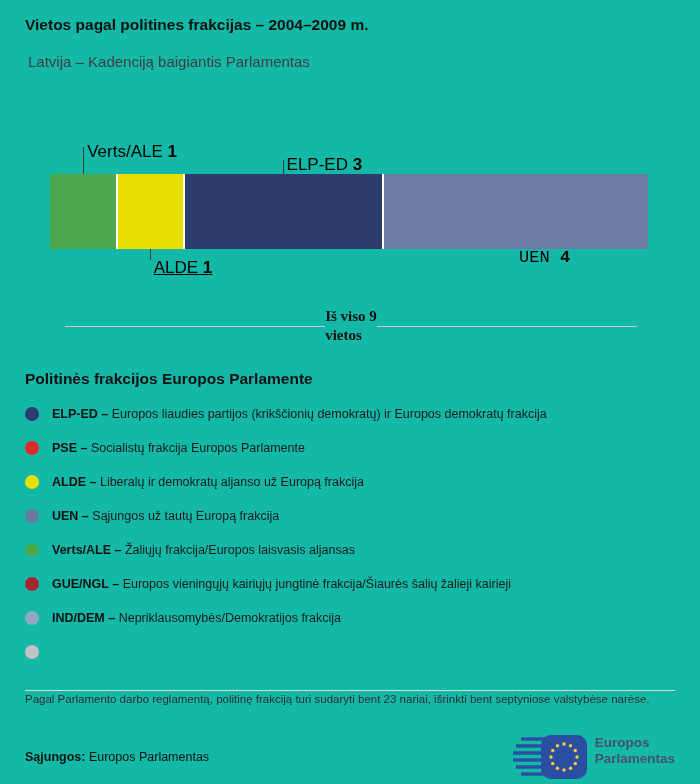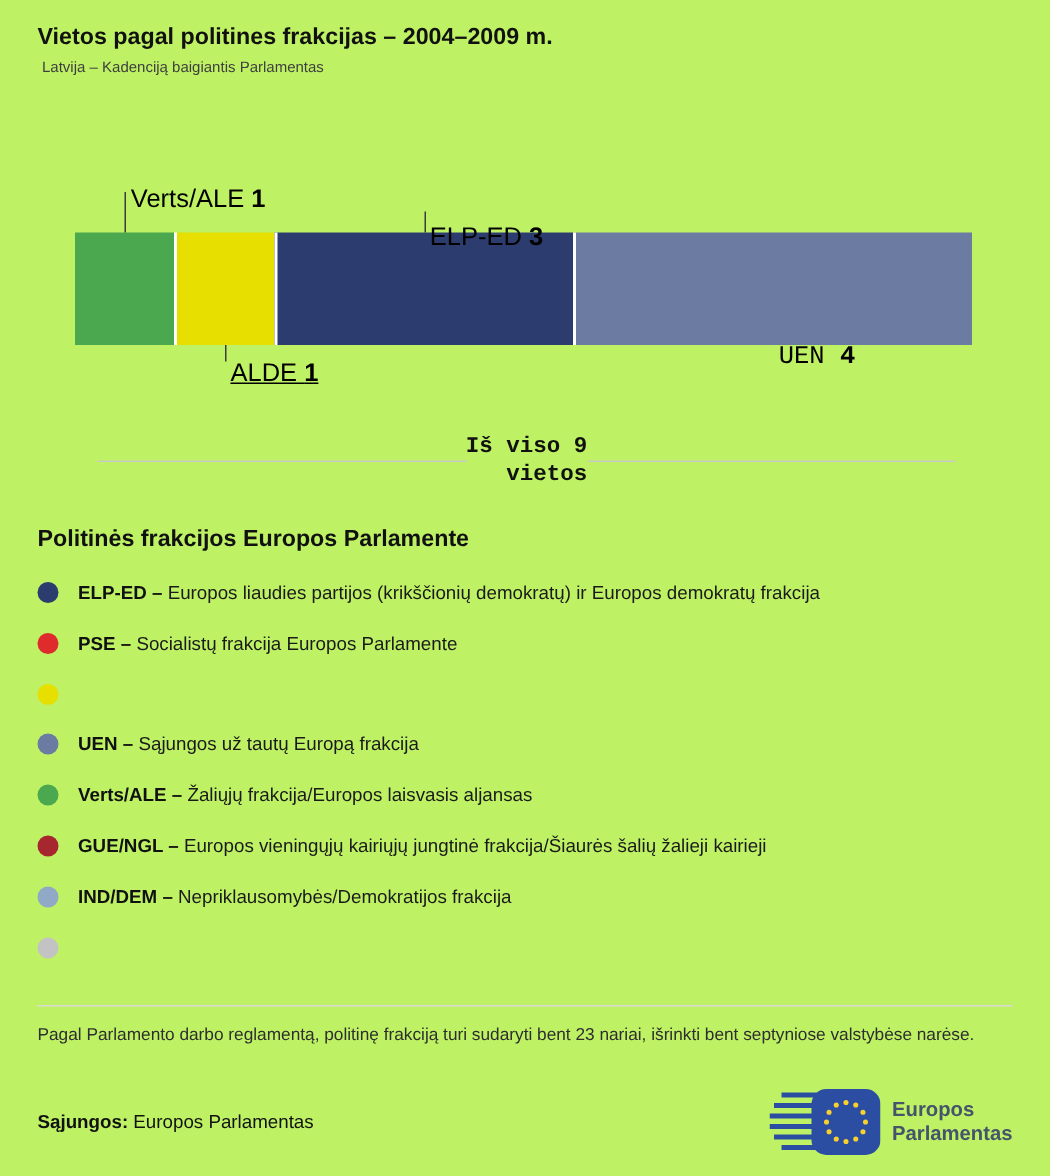--- a/index.html
+++ b/index.html
@@ -2,59 +2,59 @@
 <html><head>
 <meta charset="utf-8">
 <style>
   * { margin:0; padding:0; box-sizing:border-box; }
   html,body { background:#fff; }
   body {
     width:700px; height:784px;
     font-family:"Liberation Sans", sans-serif;
     color:#141414; overflow:hidden;
   }
-  .page { position:relative; width:700px; height:784px; padding:15px 25px 0; background:#bef264; }
+  .page { position:relative; width:700px; height:784px; padding:15px 25px 0; background:#14b8a6; }
 
   
   .title { font-size:15.5px; font-weight:bold; color:#111; line-height:1.25; }
-  .subtitle { font-size:10px; font-weight:400; color:#3f3f3f; line-height:1.2; margin-top:6px; margin-left:3px; }
+  .subtitle { font-size:15px; font-weight:400; color:#3f3f3f; line-height:1.2; margin-top:19px; margin-left:3px; }
 
   
   .chart-region { position:relative; height:160px; margin:68px 27px 0 25px; }
   .seat-bar { position:absolute; left:0; right:0; top:35px; height:75px; display:flex; }
   .seat-segment { height:100%; }
   .seat-segment + .seat-segment { border-left:2px solid #fff; }
   .callout { position:absolute; font-size:17px; line-height:12px; white-space:nowrap; color:#000; }
   .callout-count { font-weight:bold; }
   .callout-line { position:absolute; width:1px; background:#3c3c3c; }
 
   
   .total-row { display:flex; align-items:center; margin:8px 38px 0 40px; }
   .total-rule { flex:1; border-top:1px solid #c9c9c9; height:0; }
   .total-text {
-    margin:0 0; text-align:right;
-    font-family:Liberation Mono, monospace;
+    margin:0 0; text-align:left;
+    font-family:Liberation Serif, serif;
     font-size:15px; font-weight:bold; line-height:19px; color:#111;
   }
 
   
   .legend-title { font-size:15.5px; font-weight:bold; color:#111; margin-top:24px; line-height:19px; }
   .legend-list { margin-top:11px; }
   .legend-row { display:flex; align-items:flex-start; margin-bottom:18px;margin-top:18px; }
   .legend-dot { width:14px; height:14px; border-radius:50%; flex:0 0 14px; margin:1px 13px 0 0; }
   .legend-text { font-size:12.5px; line-height:16px; color:#1a1a1a; }
   .legend-text strong { font-weight:bold; color:#111; }
 
   
-  .footnote-block { margin-top:31px; border-top:1px solid #d9d9d9; padding-top:11px; }
+  .footnote-block { margin-top:31px; border-top:1px solid #d9d9d9; padding-top:0; }
   .footnote { font-size:11.5px; line-height:1.5; color:#2e2e2e; }
   .source-row { margin-top:26px; display:flex; justify-content:space-between; align-items:center; }
   .source { font-size:12.5px; color:#111; }
   .source strong { font-weight:bold; }
-  .logo { display:flex; align-items:center; }
+  .logo { display:flex; align-items:flex-start; }
   .logo-text { margin-left:8px; font-size:13.5px; font-weight:bold; line-height:1.18; color:#45536b; }
 </style>
 </head>
 <body>
 
 <div class="page">
 
   <header>
     <h1 class="title">Vietos pagal politines frakcijas – 2004–2009 m.</h1>
     <h2 class="subtitle">Latvija – Kadenciją baigiantis Parlamentas</h2>
@@ -66,21 +66,21 @@
         <div class="seat-segment" style="width: 11.1111%; background: rgb(230, 223, 0);"></div>
         <div class="seat-segment" style="width: 33.3333%; background: rgb(45, 60, 110);"></div>
         <div class="seat-segment" style="width: 44.4444%; background: rgb(107, 123, 162);"></div>
       </div>
 
   <div class="callout-line" style="left: 5.55556%; height: 27px; top: 8px;"></div>
       <div class="callout" style="left: calc(5.55556% + 4px); top: 7px;"><span class="callout-name">Verts/ALE </span><span class="callout-count">1</span></div>
       <div class="callout-line" style="left: 16.6667%; height: 11px; top: 110px;"></div>
       <div class="callout" style="left: calc(16.6667% + 4px); top: 123px; text-decoration: underline;"><span class="callout-name">ALDE </span><span class="callout-count">1</span></div>
       <div class="callout-line" style="left: 38.8889%; height: 14px; top: 21px;"></div>
-      <div class="callout" style="left: calc(38.8889% + 4px); top: 32px;"><span class="callout-name">ELP-ED </span><span class="callout-count">3</span></div>
+      <div class="callout" style="left: calc(38.8889% + 4px); top: 20px;"><span class="callout-name">ELP-ED </span><span class="callout-count">3</span></div>
       <div class="callout" style="left: calc(77.7778% + 4px); top: 113px; font-family: Liberation Mono, monospace;"><span class="callout-name">UEN </span><span class="callout-count">4</span></div>
     </div>
 
   <div class="total-row">
     <div class="total-rule"></div>
     <div class="total-text">
       <div>Iš viso 9</div>
       <div>vietos</div>
     </div>
     <div class="total-rule"></div>
@@ -92,20 +92,21 @@
         <div class="legend-row">
           <span class="legend-dot" style="background: rgb(45, 60, 110);"></span>
           <p class="legend-text"><strong>ELP-ED – </strong><span>Europos liaudies partijos (krikščionių demokratų) ir Europos demokratų frakcija</span></p>
         </div>
         <div class="legend-row">
           <span class="legend-dot" style="background: rgb(223, 43, 43);"></span>
           <p class="legend-text"><strong>PSE – </strong><span>Socialistų frakcija Europos Parlamente</span></p>
         </div>
         <div class="legend-row">
           <span class="legend-dot" style="background: rgb(230, 223, 0);"></span>
+          <p class="legend-text"><strong>ALDE – </strong><span>Liberalų ir demokratų aljanso už Europą frakcija</span></p>
         </div>
         <div class="legend-row">
           <span class="legend-dot" style="background: rgb(107, 123, 162);"></span>
           <p class="legend-text"><strong>UEN – </strong><span>Sąjungos už tautų Europą frakcija</span></p>
         </div>
         <div class="legend-row">
           <span class="legend-dot" style="background: rgb(75, 168, 79);"></span>
           <p class="legend-text"><strong>Verts/ALE – </strong><span>Žaliųjų frakcija/Europos laisvasis aljansas</span></p>
         </div>
         <div class="legend-row">

